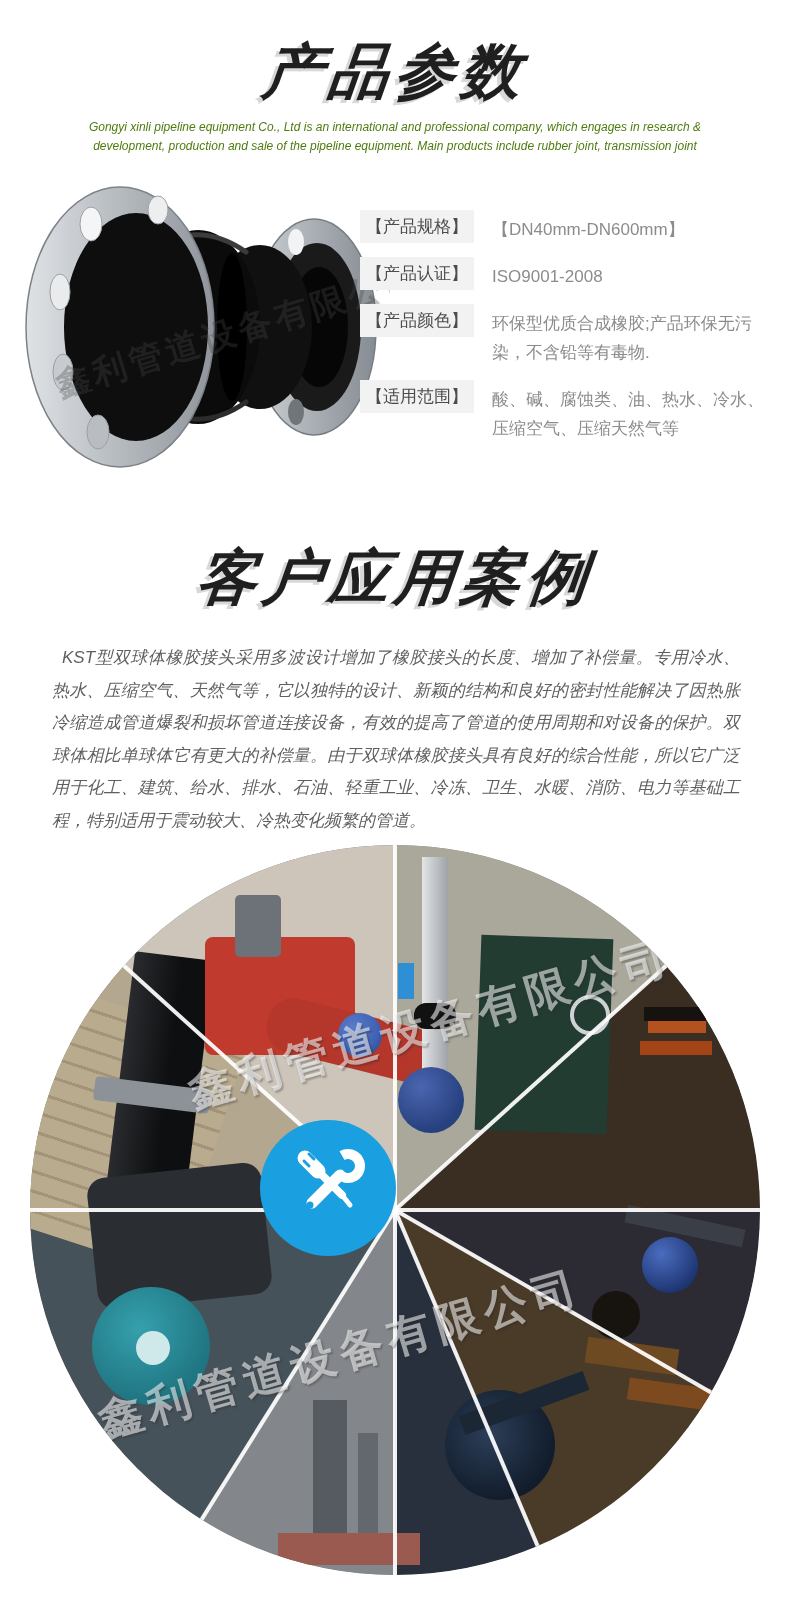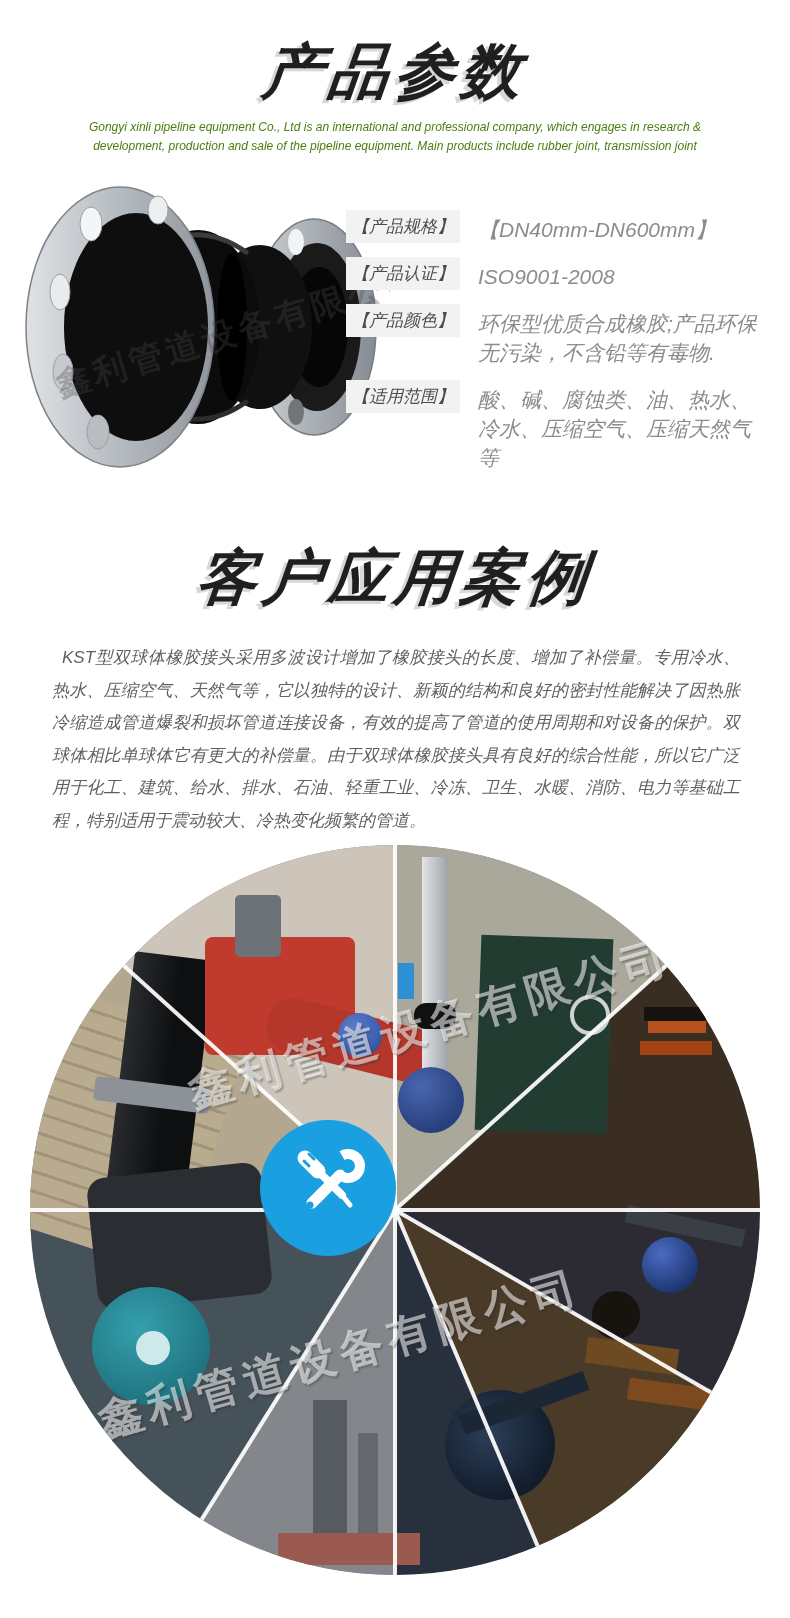--- a/index.html
+++ b/index.html
@@ -17,25 +17,25 @@
   .subtitle-en { position:absolute; top:118px; left:75px; width:640px; text-align:center;
     font-size:12px; font-style:italic; color:#4d7c0f; line-height:19px; }
 
   
   .product-photo { position:absolute; left:8px; top:172px; width:382px; height:318px;
     background:#fff; overflow:hidden; }
   .photo-watermark { position:absolute; left:40px; top:130px; width:420px;
     font-size:34px; font-weight:bold; color:rgba(70,70,70,0.32);
     transform:rotate(-17deg); letter-spacing:4px; white-space:nowrap; }
 
-  .spec-list { position:absolute; left:346px; top:210px; width:414px;font-style:italic; }
+  .spec-list { position:absolute; left:360px; top:210px; width:414px; }
   .spec-row { display:flex; align-items:flex-start; margin-bottom:13px; }
   .spec-label { flex:none; background:#f2f2f2; color:#4c4c4c; font-size:17px;
     padding:6px 6px; line-height:21px; white-space:nowrap; }
-  .spec-value { margin-left:18px; padding-top:5px; font-size:21px; color:#8c8c8c;
+  .spec-value { margin-left:18px; padding-top:5px; font-size:17px; color:#8c8c8c;
     line-height:29px; }
 
   
   .case-paragraph { position:absolute; left:52px; top:642px; width:688px;
     font-size:17px; color:#5f5f5f; line-height:32.5px; text-align:justify;
     text-indent:10px;font-style:italic; }
 
   
   .collage { position:absolute; left:30px; top:845px; width:730px; height:730px;
     border-radius:50%; overflow:hidden; background:#888; }

